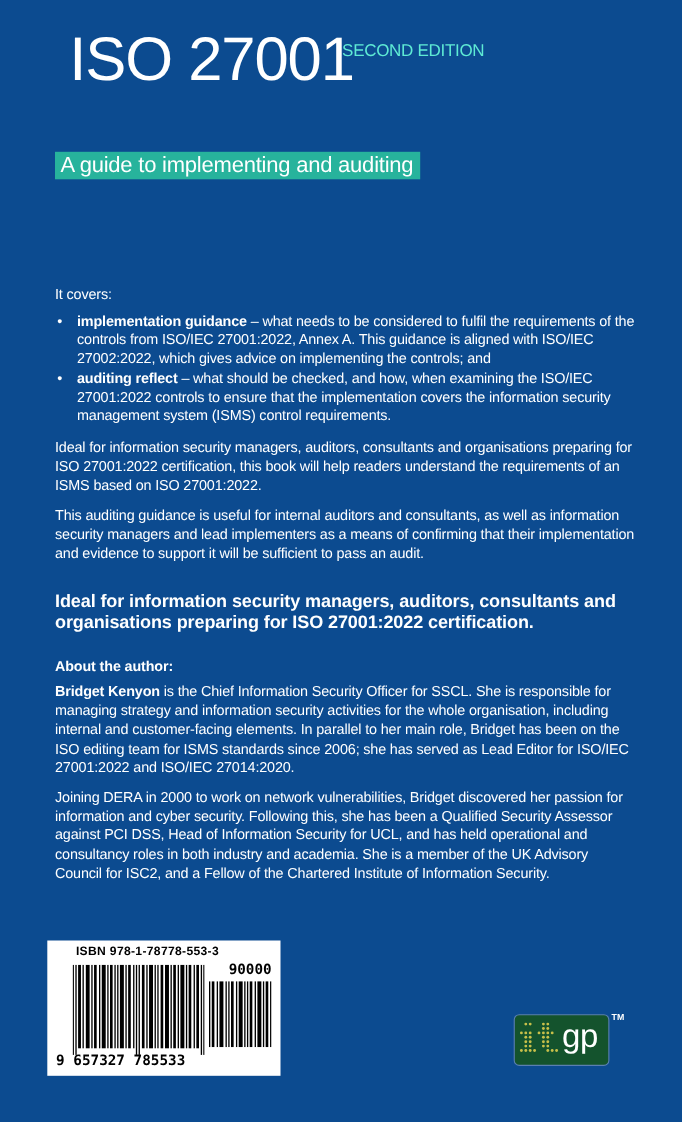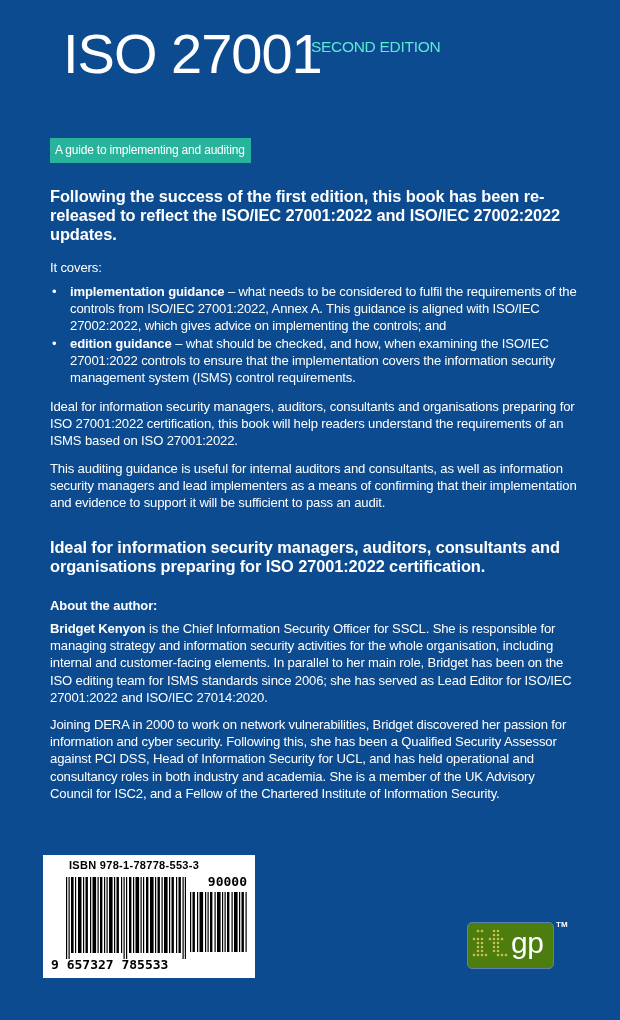--- a/index.html
+++ b/index.html
@@ -19,21 +19,21 @@
   }
   .title span { display: block; }
   .edition {
     position: absolute; left: 311px; top: 38px;
     font-size: 15.5px; color: #5eead4; letter-spacing: -0.3px;
   }
   .subtitle {
     position: absolute; left: 50px; top: 138px;
     height: 25px; padding: 0 6px 0 5px;
     background: #27b39c; color: #ffffff;
-    font-size: 12px; line-height: 25px; letter-spacing: -0.2px;
+    font-size: 20px; line-height: 25px; letter-spacing: -0.2px;
   }
 
   .body-text {
     position: absolute; left: 50px; width: 530px;
   }
   .lead {
     top: 187px; font-size: 16.4px; font-weight: 700; line-height: 19px; margin: 0;
     letter-spacing: -0.1px;
   }
   p.txt {
@@ -82,21 +82,21 @@
     position: absolute; left: 147px; top: 37px; width: 57px; height: 60px;
   }
   .ean-digits {
     position: absolute; left: 8px; top: 102px;
     font-family: "DejaVu Sans Mono", monospace; font-size: 13px; font-weight: 700;
     white-space: pre;
   }
 
   .logo {
     position: absolute; left: 467px; top: 922px; width: 87px; height: 47px;
-    background: #4d7c0f; border: 1.5px solid #5a7fb0; border-radius: 5px;
+    background: #14532d; border: 1.5px solid #5a7fb0; border-radius: 5px;
     box-sizing: border-box; overflow: hidden;
   }
   .logo-gp {
     position: absolute; left: 43px; top: 4px;
     font-size: 30px; color: #ffffff; letter-spacing: -0.5px; line-height: 32px;
   }
   .logo-dots { position: absolute; left: 4px; top: 6px; }
   .tm {
     position: absolute; left: 556px; top: 920px; font-size: 8px; font-weight: 700; color: #ffffff;
   }
@@ -105,27 +105,26 @@
 <body>
 
 <div class="cover">
 
   <h1 class="title">
     <span>ISO 27001</span>
   </h1>
   <div class="edition">SECOND EDITION</div>
   <div class="subtitle">A guide to implementing and auditing</div>
 
-  <p class="body-text lead">Following the success of the first edition, this book has been re-released to reflect the ISO/IEC 27001:2022 and ISO/IEC 27002:2022 updates.</p>
 
   <p class="body-text txt covers-label">It covers:</p>
 
   <ul class="covers">
     <li><span class="b">implementation guidance</span><span> – what needs to be considered to fulfil the requirements of the controls from ISO/IEC 27001:2022, Annex A. This guidance is aligned with ISO/IEC 27002:2022, which gives advice on implementing the controls; and</span></li>
-    <li><span class="b">edition guidance</span><span> – what should be checked, and how, when examining the ISO/IEC 27001:2022 controls to ensure that the implementation covers the information security management system (ISMS) control requirements.</span></li>
+    <li><span class="b">auditing reflect</span><span> – what should be checked, and how, when examining the ISO/IEC 27001:2022 controls to ensure that the implementation covers the information security management system (ISMS) control requirements.</span></li>
   </ul>
 
   <p class="body-text txt p-ideal">Ideal for information security managers, auditors, consultants and organisations preparing for ISO 27001:2022 certification, this book will help readers understand the requirements of an ISMS based on ISO 27001:2022.</p>
   <p class="body-text txt p-audit">This auditing guidance is useful for internal auditors and consultants, as well as information security managers and lead implementers as a means of confirming that their implementation and evidence to support it will be sufficient to pass an audit.</p>
 
   <p class="body-text lead2">Ideal for information security managers, auditors, consultants and organisations preparing for ISO 27001:2022 certification.</p>
 
   <p class="body-text about-h">About the author:</p>
   <p class="body-text txt p-bio1"><span class="b">Bridget Kenyon</span><span> is the Chief Information Security Officer for SSCL. She is responsible for managing strategy and information security activities for the whole organisation, including internal and customer-facing elements. In parallel to her main role, Bridget has been on the ISO editing team for ISMS standards since 2006; she has served as Lead Editor for ISO/IEC 27001:2022 and ISO/IEC 27014:2020.</span></p>
   <p class="body-text txt p-bio2">Joining DERA in 2000 to work on network vulnerabilities, Bridget discovered her passion for information and cyber security. Following this, she has been a Qualified Security Assessor against PCI DSS, Head of Information Security for UCL, and has held operational and consultancy roles in both industry and academia. She is a member of the UK Advisory Council for ISC2, and a Fellow of the Chartered Institute of Information Security.</p>

